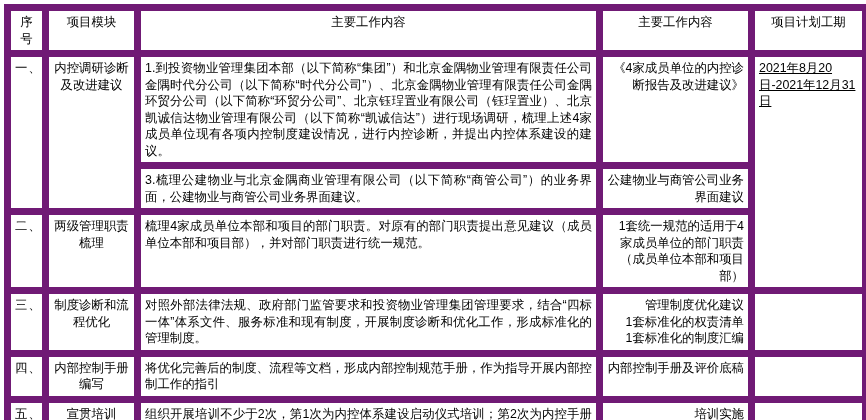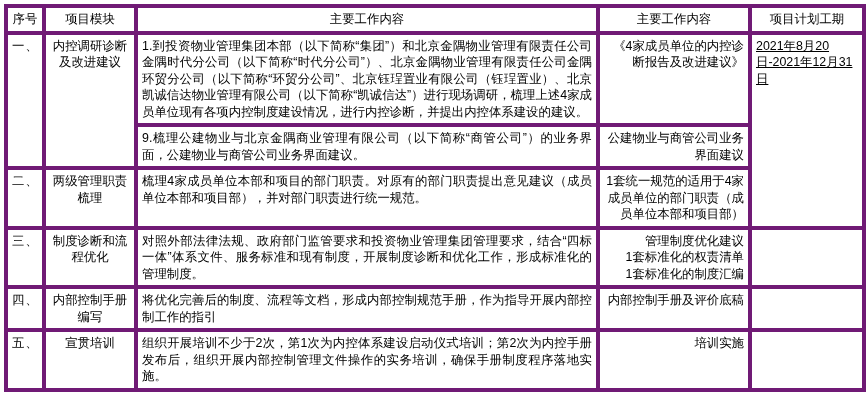--- a/index.html
+++ b/index.html
@@ -19,21 +19,21 @@
     box-sizing: border-box;
     overflow: hidden;
   }
   table.plan {
     border-collapse: collapse;
     width: 858px;
     margin: 4px 0 0 4px;
     table-layout: fixed;
   }
   table.plan td, table.plan th {
-    border: 4px solid #701a75;
+    border: 7px solid #701a75;
     vertical-align: top;
     padding: 3px 4px 3px 4px;
     font-size: 12.4px;
     line-height: 1.33;
     font-weight: normal;
   }
   th.hdr {
     text-align: center;
     vertical-align: middle;
     font-weight: bold;
@@ -101,21 +101,21 @@
     <tbody>
 
       <tr>
         <td class="no" rowspan="2">一、</td>
         <td class="mod" rowspan="2">内控调研诊断及改进建议</td>
         <td class="body">1.到投资物业管理集团本部（以下简称“集团”）和北京金隅物业管理有限责任公司金隅时代分公司（以下简称“时代分公司”）、北京金隅物业管理有限责任公司金隅环贸分公司（以下简称“环贸分公司”、北京钰珵置业有限公司（钰珵置业）、北京凯诚信达物业管理有限公司（以下简称“凯诚信达”）进行现场调研，梳理上述4家成员单位现有各项内控制度建设情况，进行内控诊断，并提出内控体系建设的建议。</td>
         <td class="res">《4家成员单位的内控诊断报告及改进建议》</td>
         <td class="date" rowspan="3">2021年8月20日-2021年12月31日</td>
       </tr>
       <tr>
-        <td class="body">9.梳理公建物业与北京金隅商业管理有限公司（以下简称“商管公司”）的业务界面，公建物业与商管公司业务界面建议。</td>
+        <td class="body">3.梳理公建物业与北京金隅商业管理有限公司（以下简称“商管公司”）的业务界面，公建物业与商管公司业务界面建议。</td>
         <td class="res">公建物业与商管公司业务界面建议</td>
       </tr>
 
       <tr>
         <td class="no">二、</td>
         <td class="mod">两级管理职责梳理</td>
         <td class="body">梳理4家成员单位本部和项目的部门职责。对原有的部门职责提出意见建议（成员单位本部和项目部），并对部门职责进行统一规范。</td>
         <td class="res">1套统一规范的适用于4家成员单位的部门职责（成员单位本部和项目部）</td>
       </tr>
 

